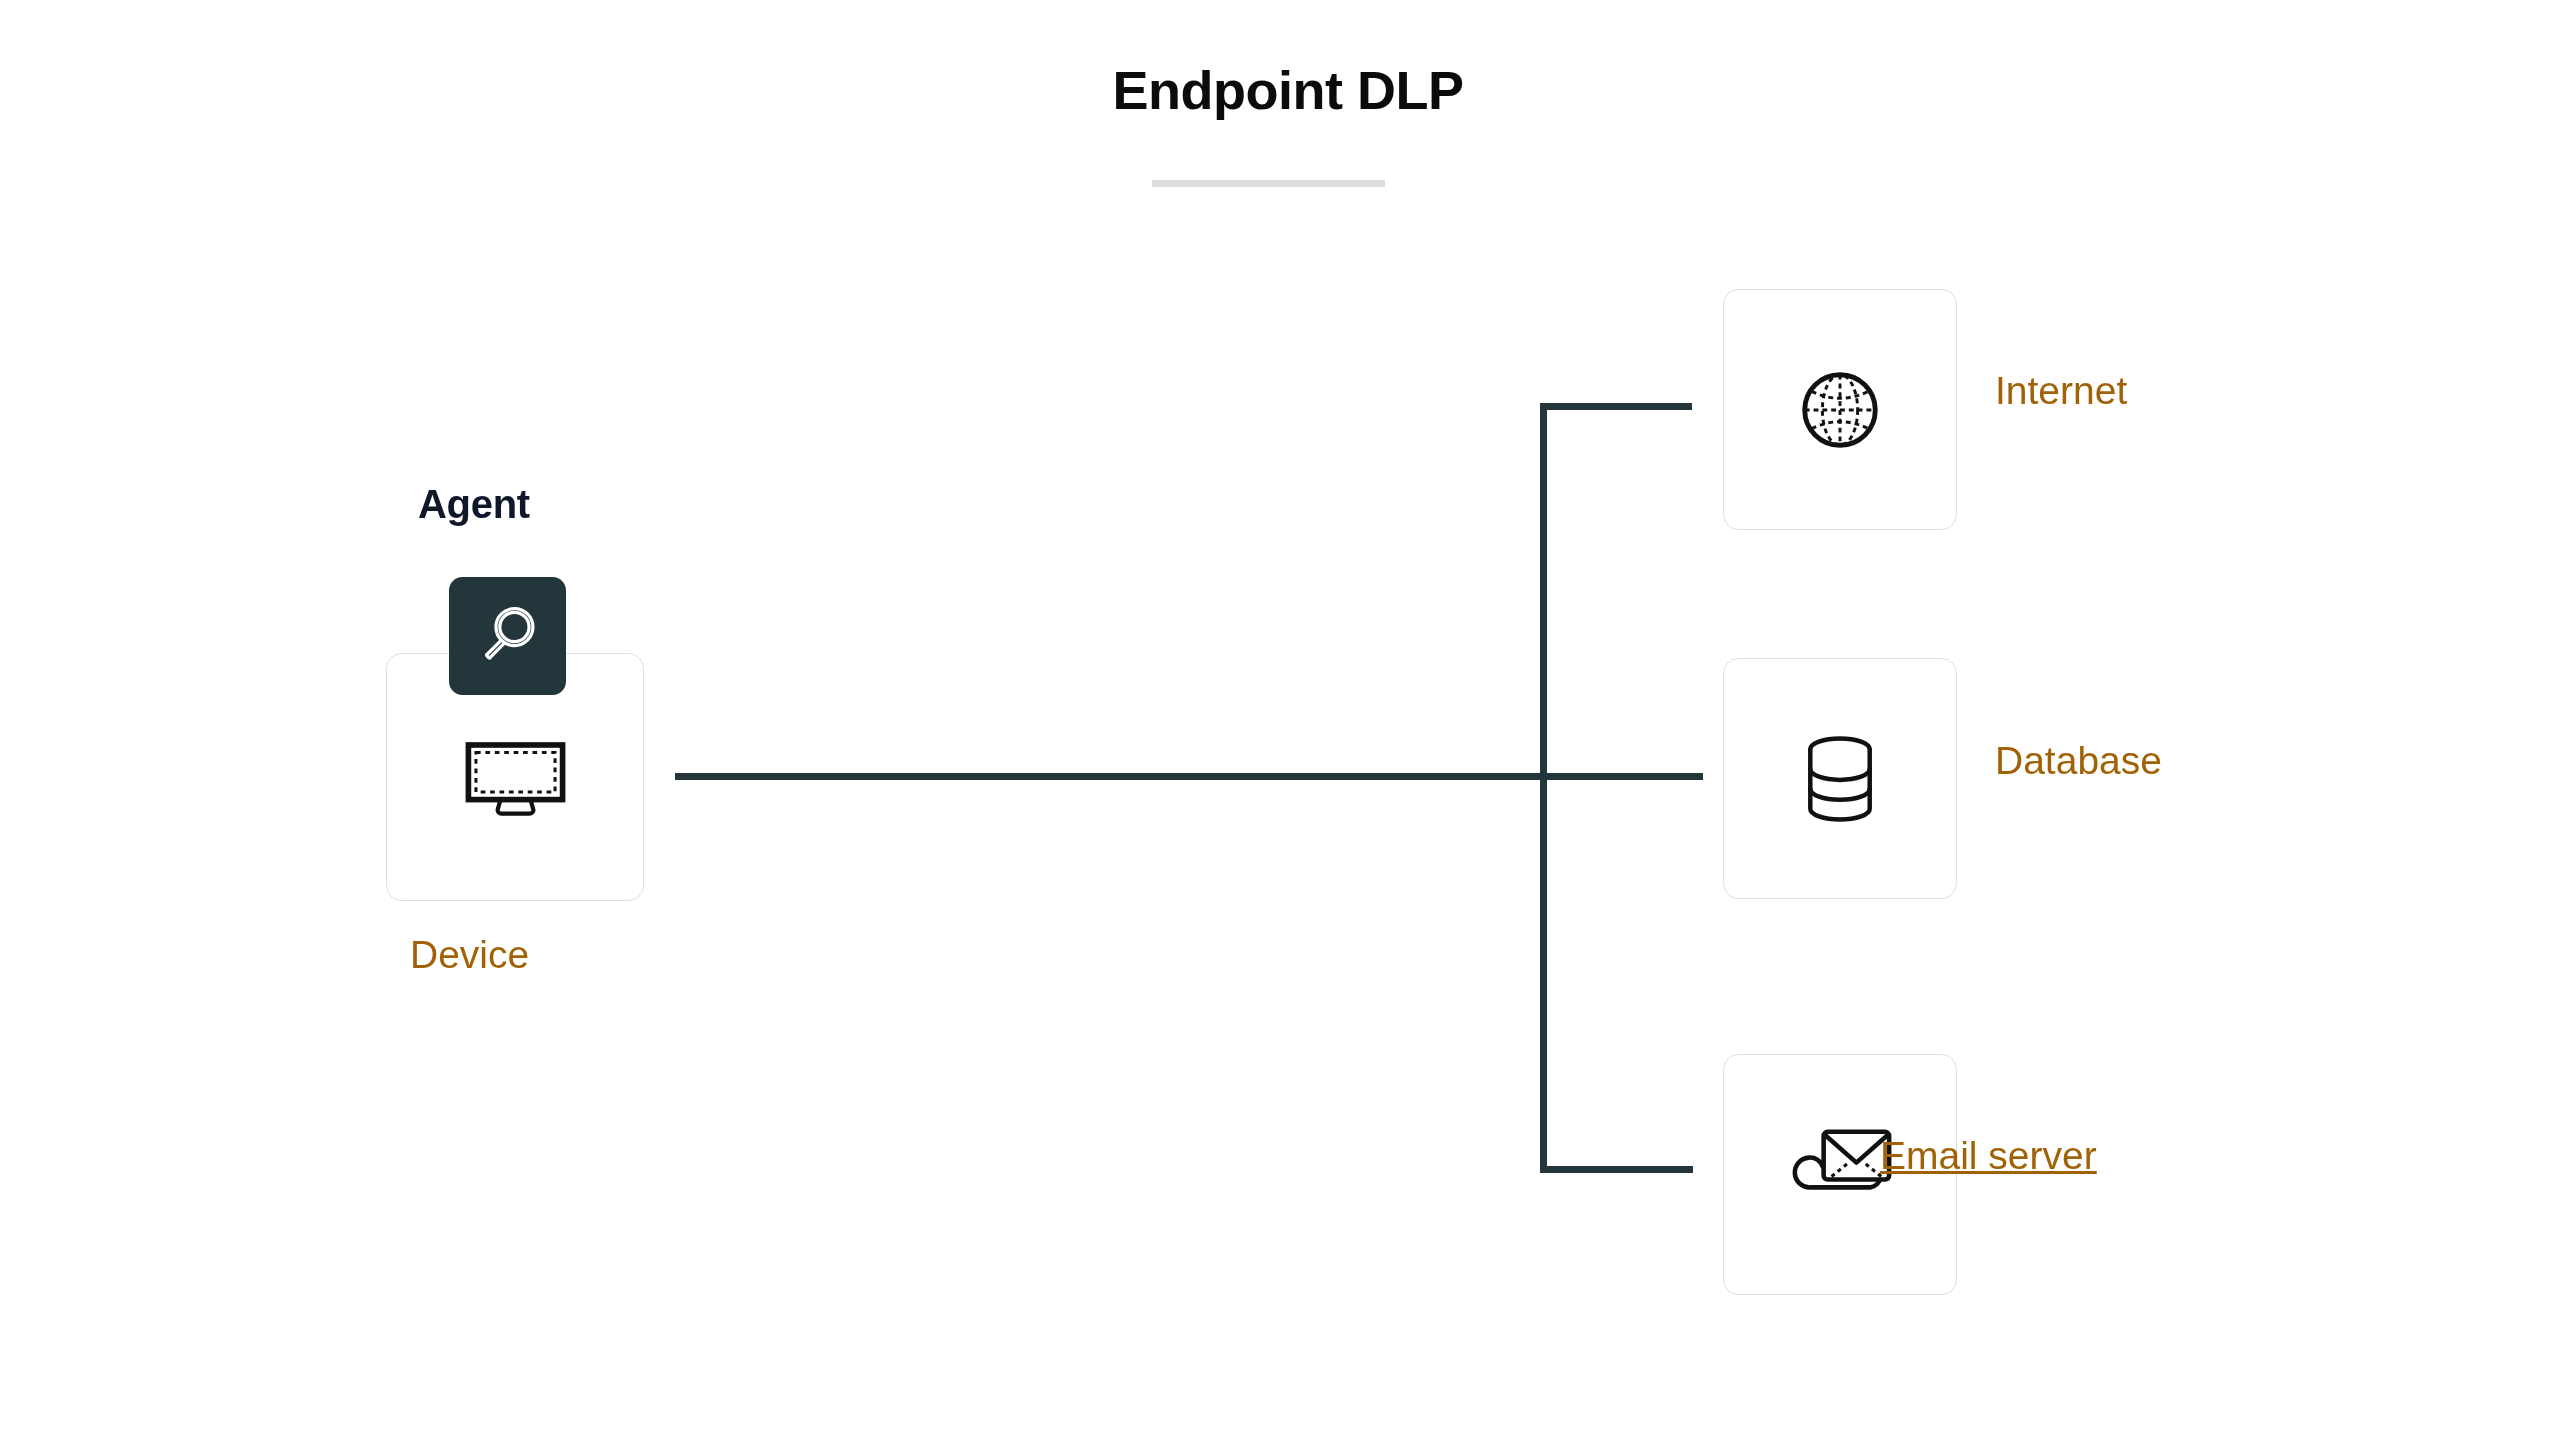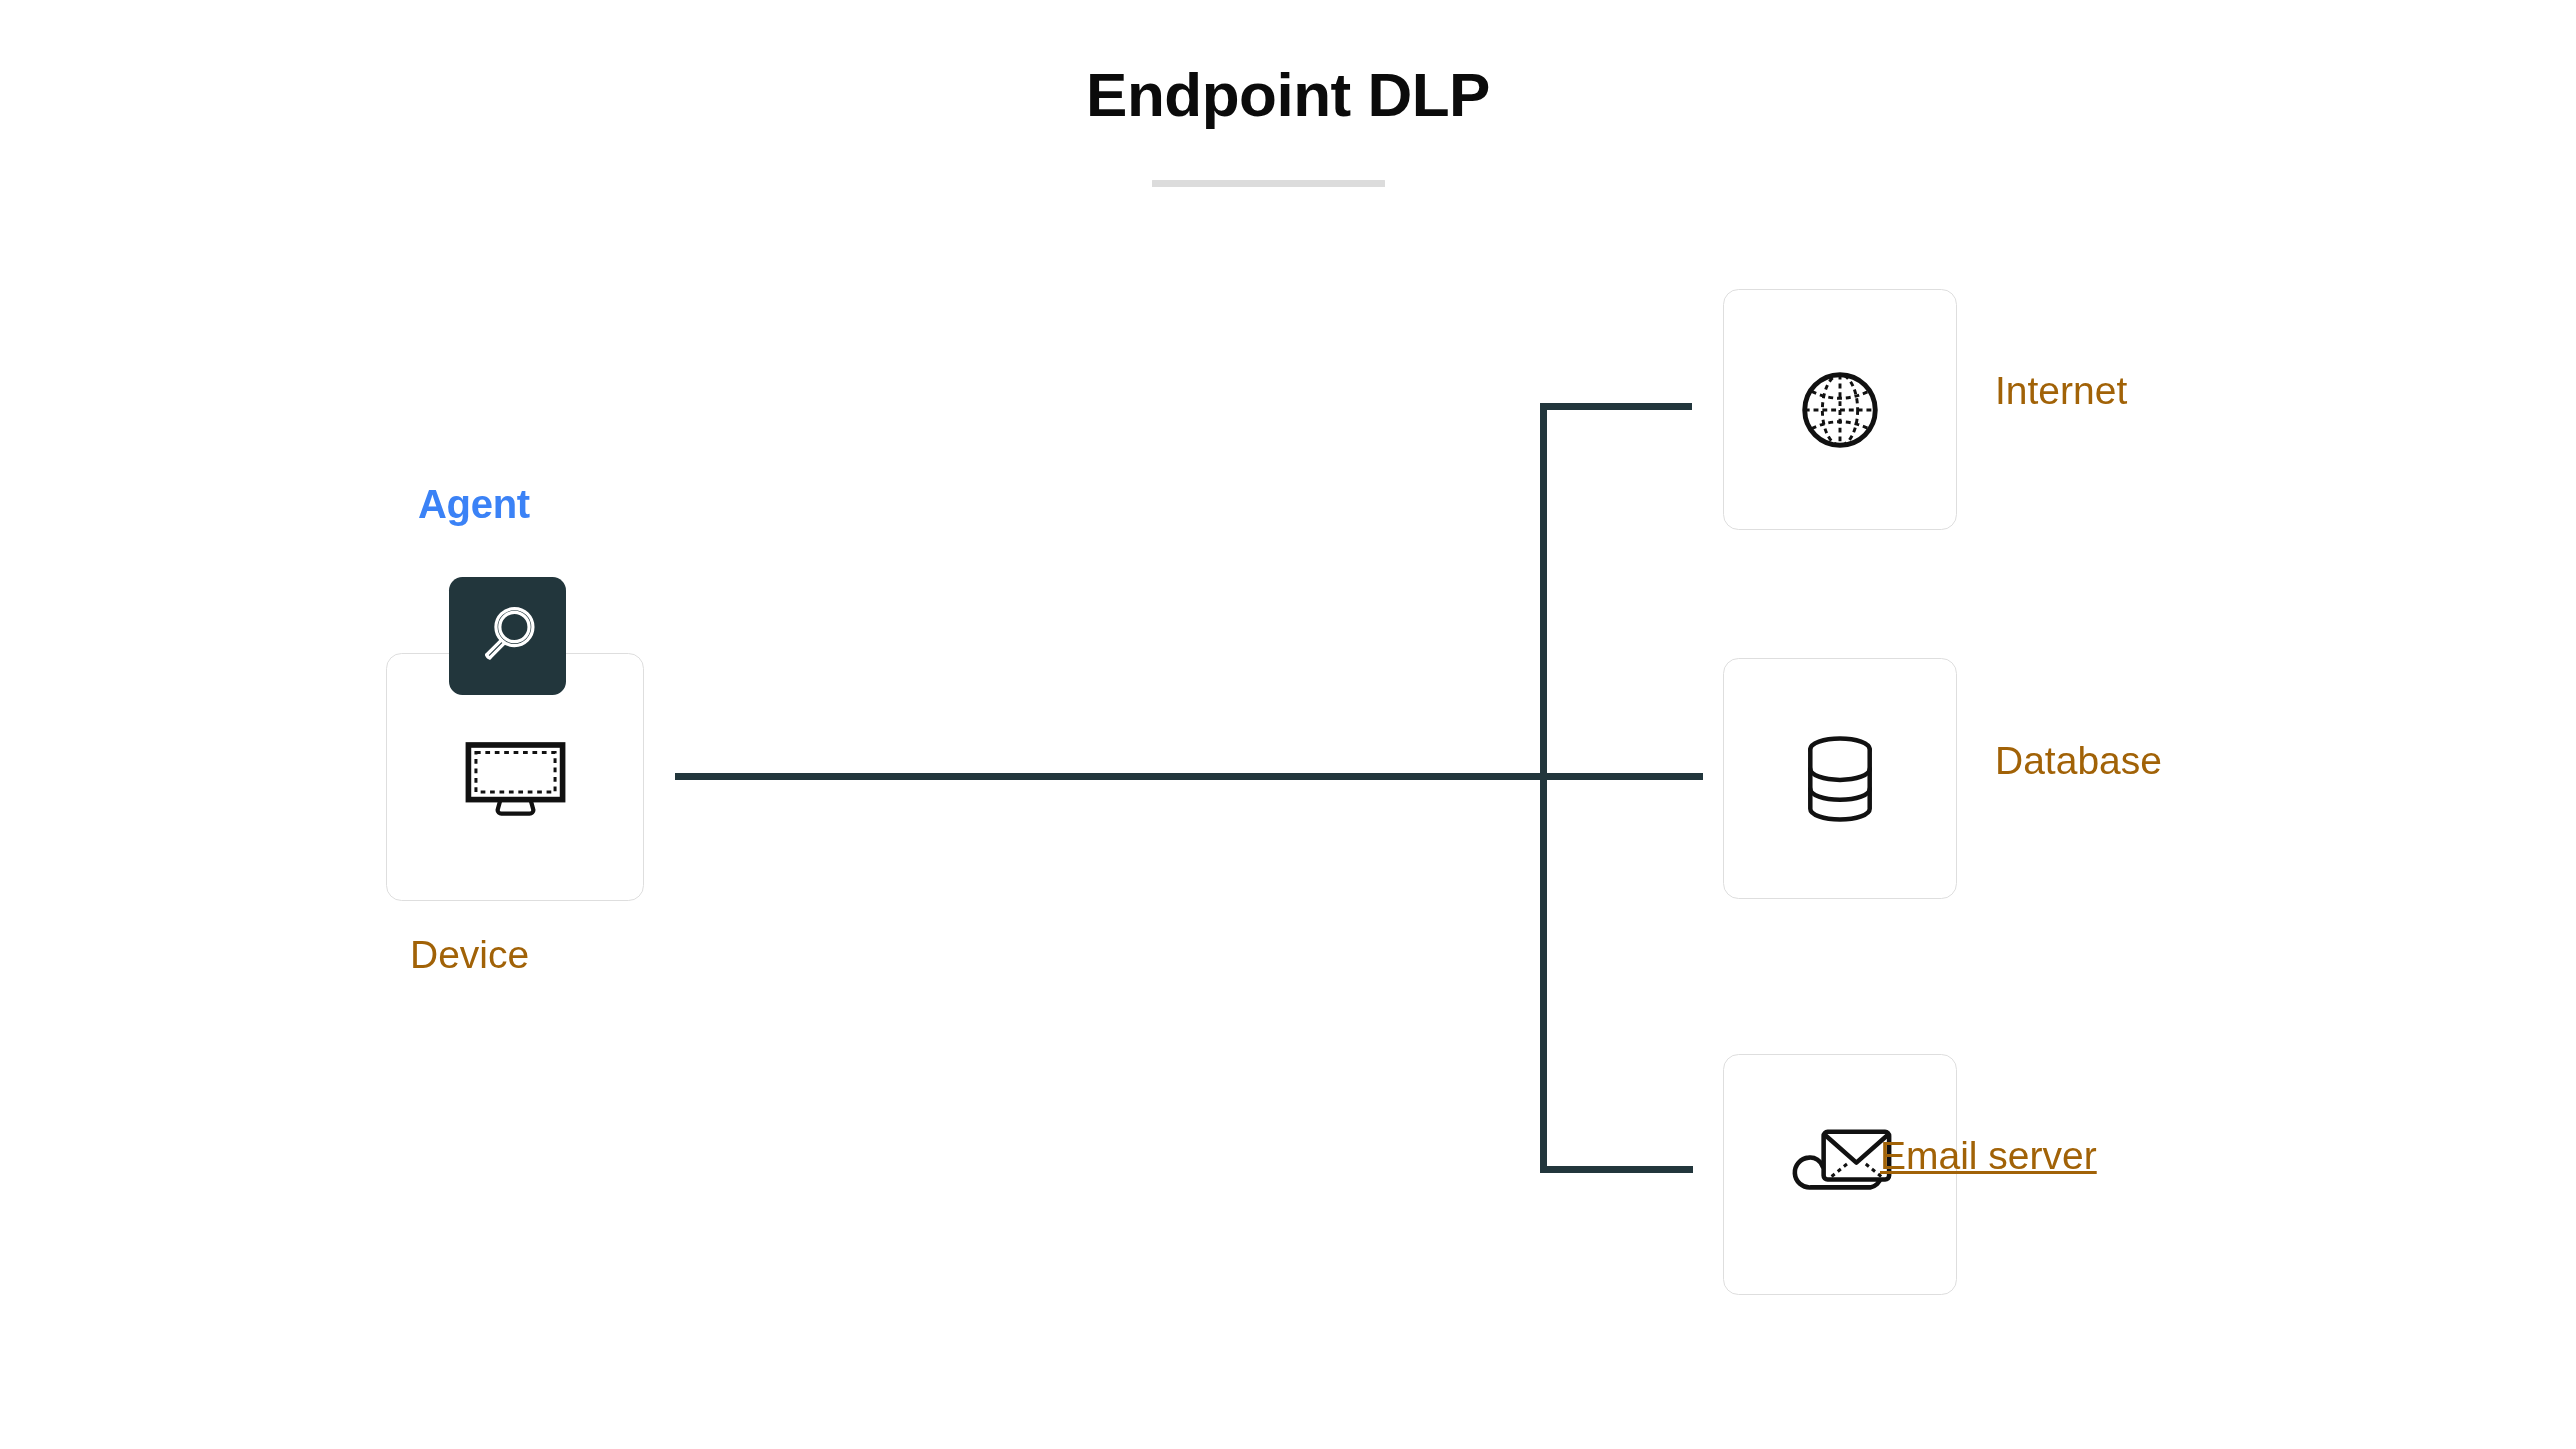--- a/index.html
+++ b/index.html
@@ -6,36 +6,36 @@
   body{
     width:2576px;height:1449px;position:relative;overflow:hidden;
     font-family:"Liberation Sans","DejaVu Sans",sans-serif;
     -webkit-font-smoothing:antialiased;
   }
   .canvas{position:absolute;inset:0;}
 
   
   .title{
     position:absolute;left:0;top:61px;width:2576px;text-align:center;
-    font-size:62px;font-weight:700;color:#0b0b0b;letter-spacing:-0.5px;
+    font-size:54px;font-weight:700;color:#0b0b0b;letter-spacing:-0.5px;
     line-height:1.1;
   }
   .title-rule{
     position:absolute;left:1152px;top:180px;width:233px;height:7.2px;
     background:#dcdcdc;border-radius:0.5px;
   }
 
   
   .node-label{
     position:absolute;color:#a16207;font-size:39px;font-weight:400;
     line-height:1.05;white-space:nowrap;
   }
   .agent-label{
     position:absolute;left:418px;top:482px;
-    color:#3b82f6;font-size:40px;font-weight:700;letter-spacing:-0.3px;
+    color:#0f172a;font-size:40px;font-weight:700;letter-spacing:-0.3px;
     white-space:nowrap;
   }
 
   
   .card{
     position:absolute;box-sizing:border-box;background:#ffffff;
     border:1.5px solid #dedede;border-radius:15.5px;
   }
   .card-icon{
     position:absolute;left:0;top:0;width:100%;height:100%;

